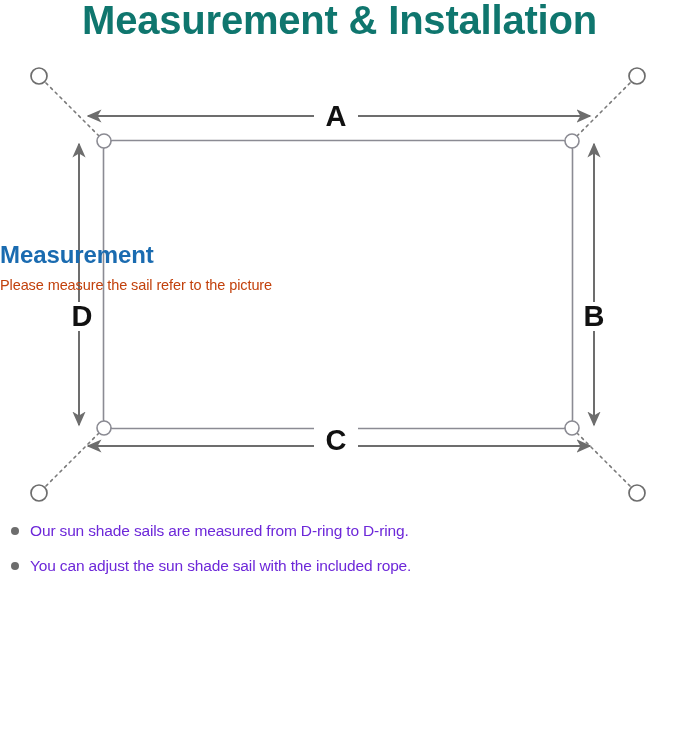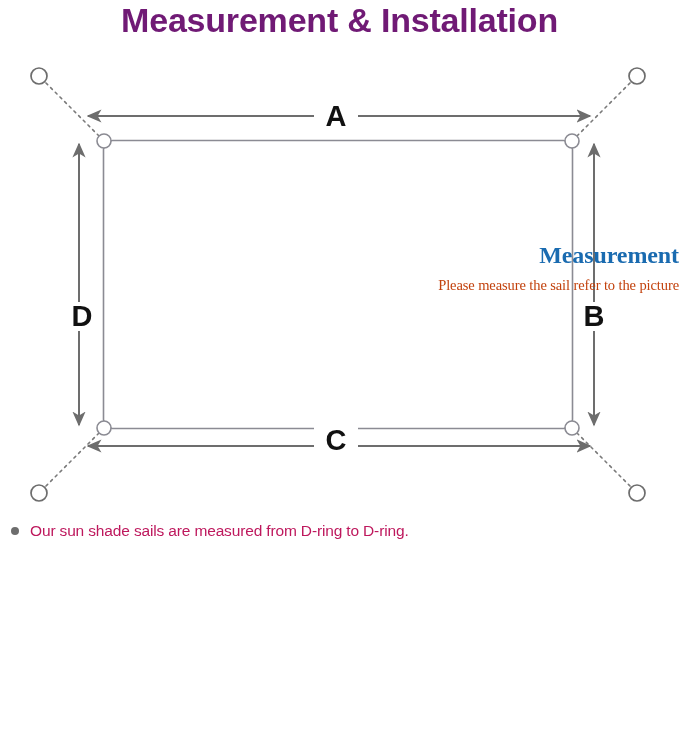--- a/index.html
+++ b/index.html
@@ -18,23 +18,23 @@
 
   
   .title {
     position: absolute;
     left: 0;
     top: 0;
     width: 679px;
     height: 42px;
     line-height: 40px;
     text-align: center;
-    font-size: 34px;
+    font-size: 40px;
     font-weight: bold;
-    color: #701a75;
+    color: #0f766e;
     letter-spacing: -0.2px;
     white-space: nowrap;
   }
 
   
   .diagram {
     position: absolute;
     left: 0;
     top: 44px;
     width: 679px;
@@ -43,23 +43,22 @@
   .diagram svg {
     display: block;
   }
 
   
   .center-text {
     position: absolute;
     left: 0;
     top: 196px;
     width: 679px;
-    text-align: right;
+    text-align: left;
     pointer-events: none;
-    font-family: Liberation Serif, serif;
   }
   .center-title {
     font-size: 24px;
     font-weight: bold;
     color: #1a6bb0;
     line-height: 30px;
     letter-spacing: -0.1px;
   }
   .center-sub {
     font-size: 14.5px;
@@ -91,21 +90,21 @@
     left: 0;
     top: 520px;
     width: 679px;
   }
   .note-item {
     position: relative;
     padding-left: 30px;
     margin-bottom: 14px;
     font-size: 15.5px;
     line-height: 21px;
-    color: #be185d;
+    color: #6d28d9;
     letter-spacing: -0.15px;
   }
   .note-item:last-child { margin-bottom: 0; }
   .note-bullet {
     position: absolute;
     left: 11px;
     top: 7px;
     width: 8px;
     height: 8px;
     border-radius: 50%;
@@ -162,13 +161,17 @@
     <div class="center-title">Measurement</div>
     <div class="center-sub">Please measure the sail refer to the picture</div>
   </div>
 </div>
 
 <div class="notes">
   <div class="note-item">
     <span class="note-bullet"></span>
     <span>Our sun shade sails are measured from D-ring to D-ring.</span>
   </div>
+  <div class="note-item">
+    <span class="note-bullet"></span>
+    <span>You can adjust the sun shade sail with the included rope.</span>
+  </div>
 </div>
 
 </body></html>

